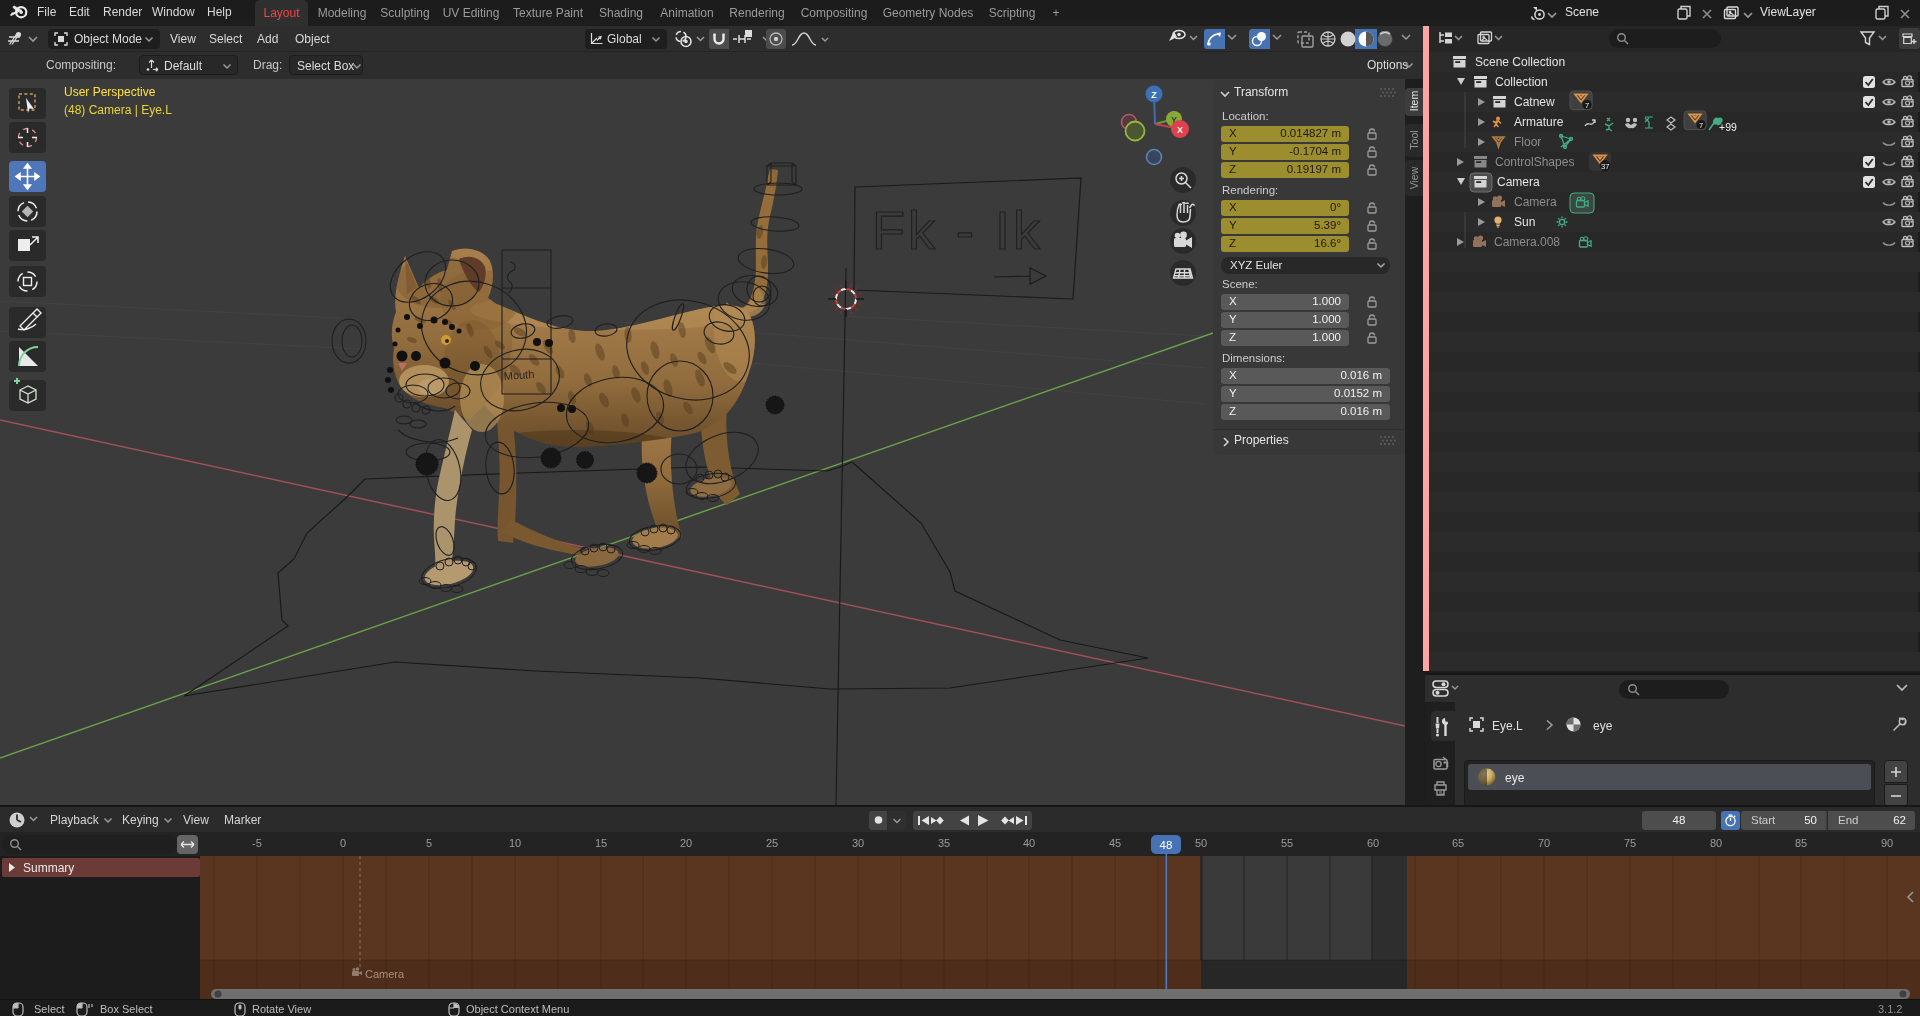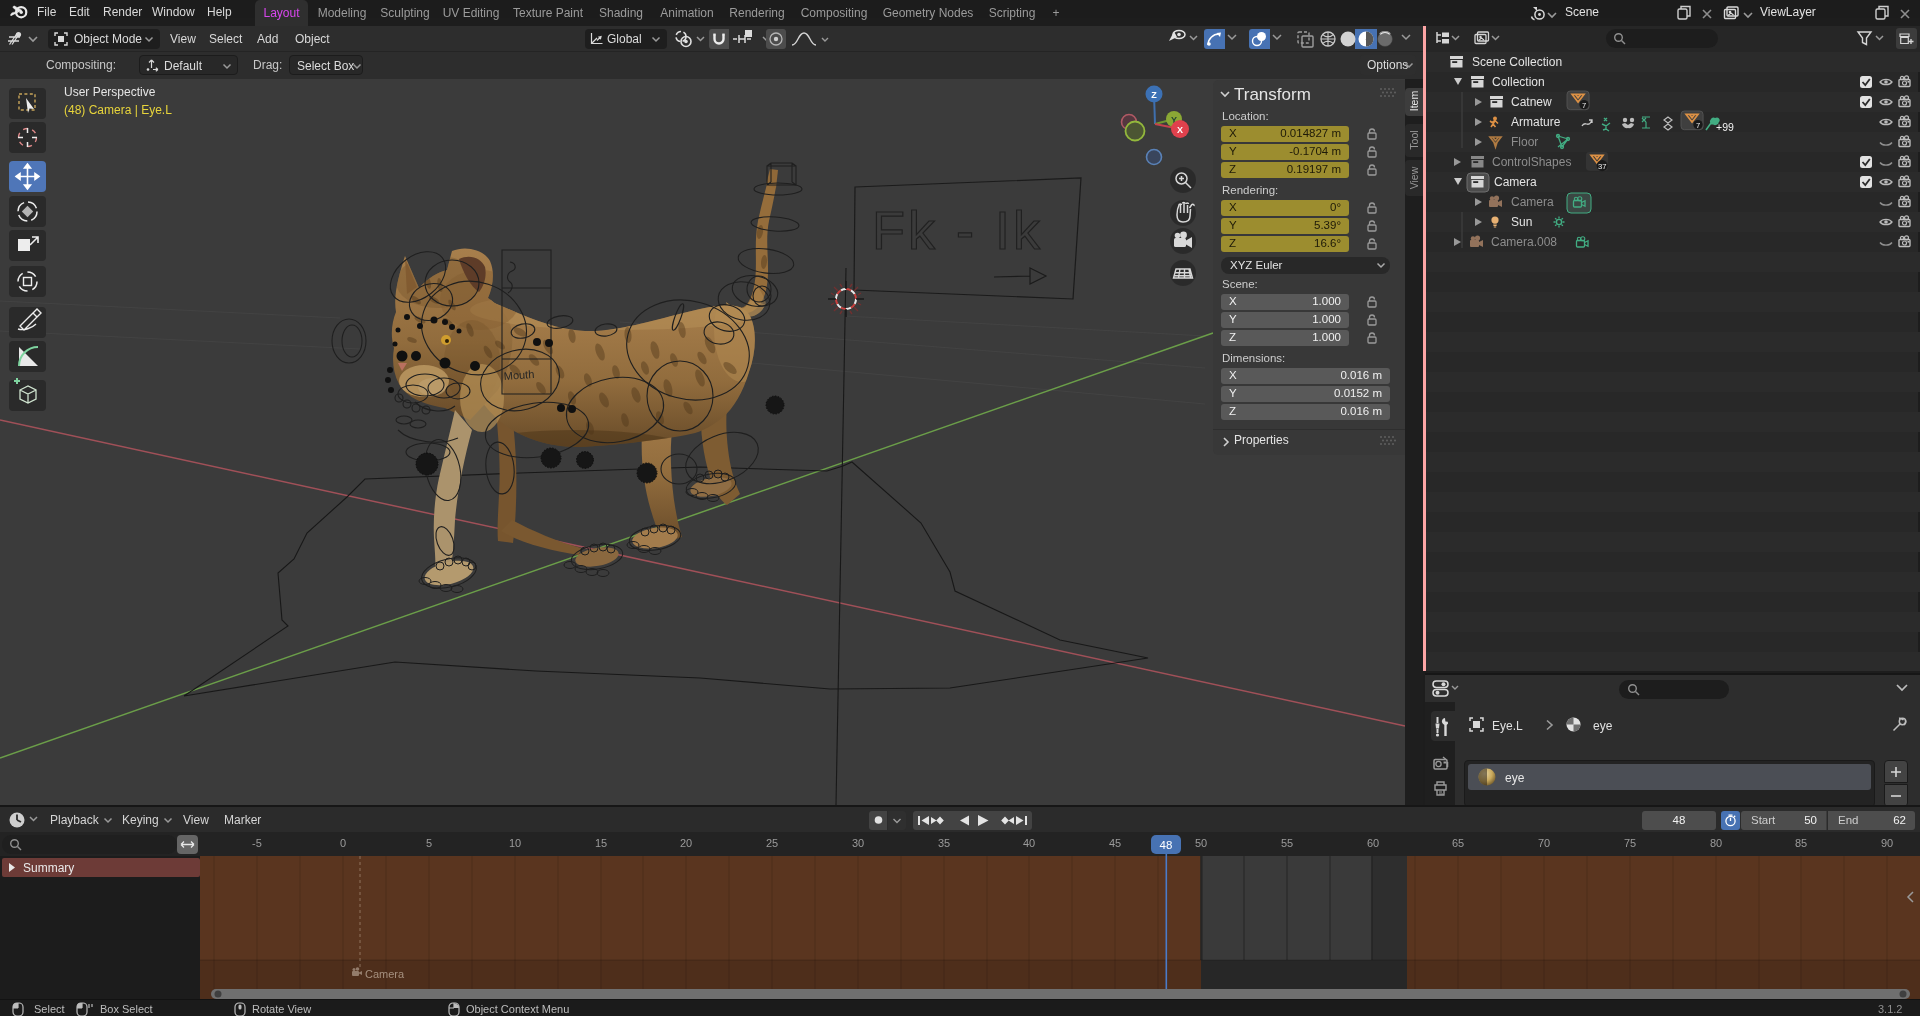--- a/index.html
+++ b/index.html
@@ -6,40 +6,40 @@
 html,body { width:1920px; height:1016px; overflow:hidden; background:#1d1d1d;
   font-family:"Liberation Sans", sans-serif; }
 #app { position:absolute; inset:0; width:1920px; height:1016px; }
 .abs { position:absolute; }
 .txt { color:#d5d5d5; font-size:12px; white-space:nowrap; }
 
 
 #topbar { left:0; top:0; width:1920px; height:18px; background:#1c1c1c; }
 #topbar .menu { position:absolute; top:5px; font-size:12px; color:#d9d9d9; }
 .wtab { position:absolute; top:0; height:26px; line-height:26px; font-size:12px; color:#9b9b9b; text-align:center; }
-.wtab.active { background:#2f2f2f; color:#d946ef; border-radius:5px 5px 0 0; }
+.wtab.active { background:#2f2f2f; color:#ef4444; border-radius:5px 5px 0 0; }
 
 
 #vp { left:0; top:26px; width:1423px; height:779px; background:#3b3b3b; }
 .vhead { position:absolute; left:0; width:1423px; height:26px; background:#2d2d2d; }
 .drop { position:absolute; background:#1e1e1e; border-radius:4px; color:#dcdcdc; font-size:12px; }
 .hmenu { position:absolute; font-size:12px; color:#d8d8d8; }
 
 
 #npanel .lbl { left:9px; font-size:11.5px; color:#cdcdcd; }
 .fld { position:absolute; left:8px; width:128px; height:16px; border-radius:3px; font-size:11.5px; }
 .fld i { position:absolute; left:8px; top:1px; font-style:normal; }
 .fld b { position:absolute; right:8px; top:1px; font-weight:normal; }
 .fld.y { background:#9c8d2f; color:#1e1a08; }
 .fld.g { background:#595959; color:#f0f0f0; }
 .fld.w { width:169px; }
 .lock { position:absolute; left:153px; width:12px; height:12px; }
 
 
-#outliner { left:1425px; top:26px; width:495px; height:645px; background:#282828; border-left:3px solid #fca5a5; margin-left:-2px; }
+#outliner { left:1425px; top:26px; width:495px; height:645px; background:#282828; border-left:6px solid #fca5a5; margin-left:-2px; }
 #outliner-head { position:absolute; left:0; top:0; width:495px; height:26px; background:#262626; }
 
 
 #props { left:1425px; top:673px; width:495px; height:132px; background:#2d2d2d; border-top:2px solid #161616; }
 
 
 #timeline { left:0; top:805px; width:1920px; height:194px; background:#2a2a2a; border-top:2px solid #161616; }
 
 #status { left:0; top:999px; width:1920px; height:17px; background:#1b1b1b; border-top:1px solid #121212; }
 #status .s { position:absolute; top:3px; font-size:11px; color:#bdbdbd; }
@@ -472,21 +472,21 @@
           <path d="M1.5,1.5 l3.5,3.5 l3.5,-3.5" fill="none" stroke="#9a9a9a" stroke-width="1.5"></path>
         </svg>
     </div>
     <div class="drop" style="left:1360px;top:29px;width:56px;height:20px;background:#2e2e2e">
       <span class="abs" style="left:7px;top:3px">Options</span>
       <svg class="abs" style="left:44px;top:7px" width="10" height="7" viewBox="0 0 10 7">
           <path d="M1.5,1.5 l3.5,3.5 l3.5,-3.5" fill="none" stroke="#9a9a9a" stroke-width="1.5"></path>
         </svg>
     </div>
 
-    <span class="abs" style="left:64px;top:59px;font-size:12px;color:#e5e5e5">User Perspective</span>
+    <span class="abs" style="left:64px;top:59px;font-size:12px;color:#fde047">User Perspective</span>
     <span class="abs" style="left:64px;top:77px;font-size:12px;color:#e7d43b">(48) Camera | Eye.L</span>
 
     <svg class="abs" style="left:8px;top:62px" width="40" height="350" viewBox="0 0 40 350">
       <g>
         <rect x="1" y="0" width="37" height="31" rx="4" fill="#2a2a2a"></rect>
         <rect x="11" y="6" width="16" height="16" fill="none" stroke="#c8a55a" stroke-width="1.4" stroke-dasharray="3 2.4"></rect>
         <path d="M18,10 L26,21 L21.5,20.5 L20,25 Z" fill="#ededed"></path>
         <rect x="1" y="34" width="37" height="31" rx="4" fill="#2a2a2a"></rect>
         <circle cx="19.5" cy="49.5" r="9" fill="none" stroke="#d88" stroke-width="1.4" stroke-dasharray="4.7 4.7"></circle>
         <path d="M19.5,40 V45 M19.5,54 V59 M10,49.5 H15 M24,49.5 H29" stroke="#ededed" stroke-width="1.5"></path>
@@ -553,21 +553,21 @@
       </g>
       <g stroke="#d8d8d8" stroke-width="1.4" fill="none">
         <path d="M8,103 h14 l2.5,9 h-19 Z M12,103 l-1.5,9 M16.5,103 l0,9 M21,103 l1.5,9 M6.8,106.8 h16.5 M6,109.8 h18"></path>
       </g>
     </svg>
 
     <div class="abs" id="npanel" style="left:1213px;top:54px;width:192px;height:375px;background:#383838;border-radius:5px 0 0 5px">
       <svg class="abs" style="left:7px;top:10px" width="10" height="8" viewBox="0 0 10 8">
           <path d="M1,2 l4,4 l4,-4" fill="none" stroke="#cfcfcf" stroke-width="1.6"></path>
         </svg>
-      <span class="abs" style="left:21px;top:5px;font-size:17px;color:#e4e4e4">Transform</span>
+      <span class="abs" style="left:21px;top:5px;font-size:12px;color:#e4e4e4">Transform</span>
       <svg class="abs" style="left:166px;top:7px" width="18" height="12" viewBox="0 0 18 12">
           <g fill="#5d5d5d">
             <circle cx="2" cy="2" r="1.1"></circle>
             <circle cx="6" cy="2" r="1.1"></circle>
             <circle cx="10" cy="2" r="1.1"></circle>
             <circle cx="14" cy="2" r="1.1"></circle>
             <circle cx="4" cy="5.5" r="1.1"></circle>
             <circle cx="8" cy="5.5" r="1.1"></circle>
             <circle cx="12" cy="5.5" r="1.1"></circle>
             <circle cx="16" cy="5.5" r="1.1"></circle>

